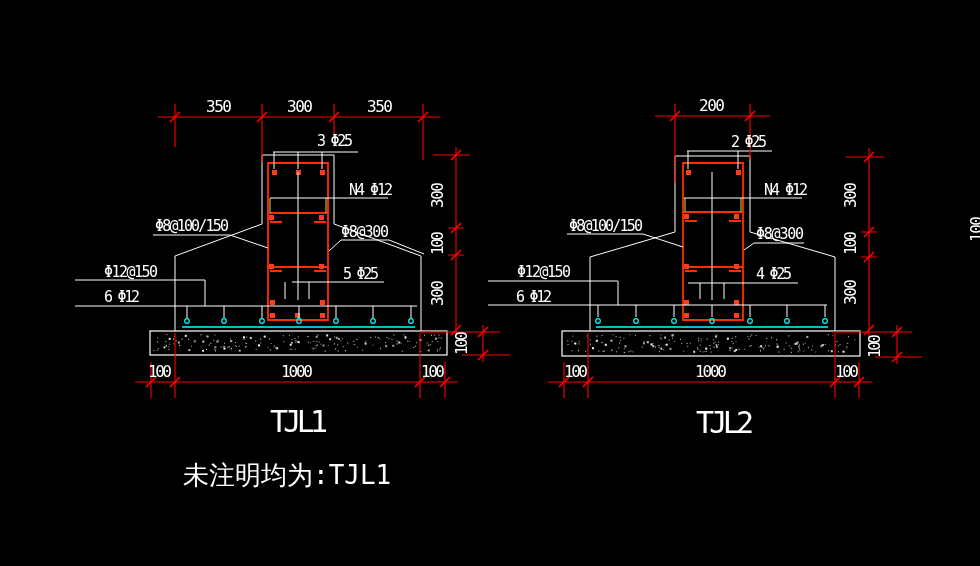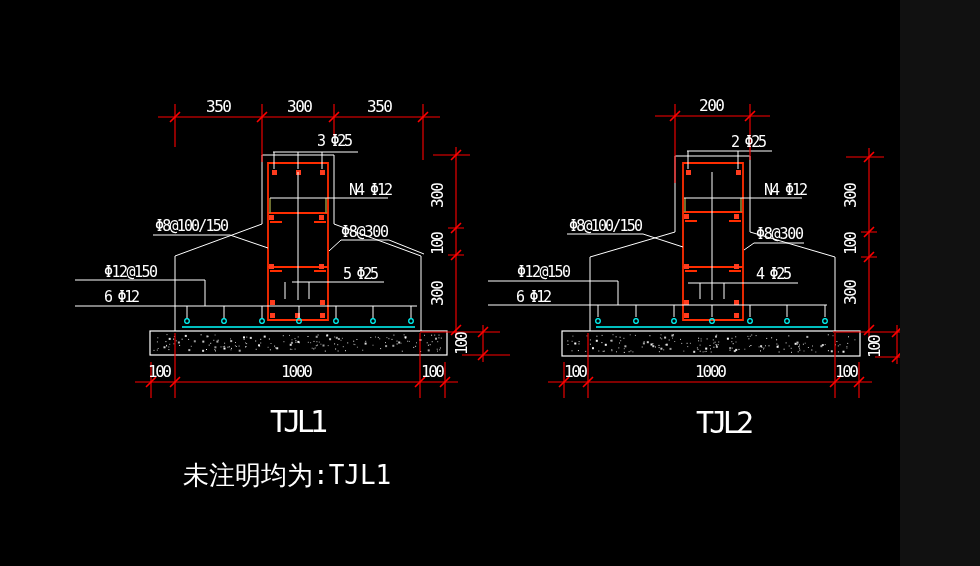--- a/index.html
+++ b/index.html
@@ -1,21 +1,21 @@
 <!DOCTYPE html>
 <html style="--background: #000000; --dimension: #ff0000; --outline: #ffffff; --stirrup: #ff2d00; --rebar: #ff3c1e; --mesh: #00ffff; --waist: #8e9440;"><head>
 <meta charset="utf-8">
 <style>
   :root{
     --background:#000000; --dimension:#ff0000; --outline:#ffffff;
     --stirrup:#ff2d00; --rebar:#ff3c1e; --mesh:#00ffff; --waist:#8e9440;
   }
   html,body{margin:0;padding:0;background:#111;}
   #stage{
-    position:relative;width:900px;height:566px;background:var(--background);
+    position:relative;width:980px;height:566px;background:var(--background);
     overflow:hidden;font-family:"DejaVu Sans Mono",monospace;
   }
   svg{position:absolute;left:0;top:0;}
   .lw{stroke:var(--outline);stroke-width:1;fill:none;}
   .fo{stroke:var(--outline);stroke-width:1.2;fill:none;}
   .dim{stroke:var(--dimension);stroke-width:1.1;fill:none;}
   .tick{stroke:var(--dimension);stroke-width:1.6;fill:none;}
   .st{stroke:var(--stirrup);stroke-width:1.8;fill:none;}
   .bar{fill:var(--rebar);stroke:none;}
   .cy{stroke:var(--mesh);stroke-width:1.6;fill:none;}

